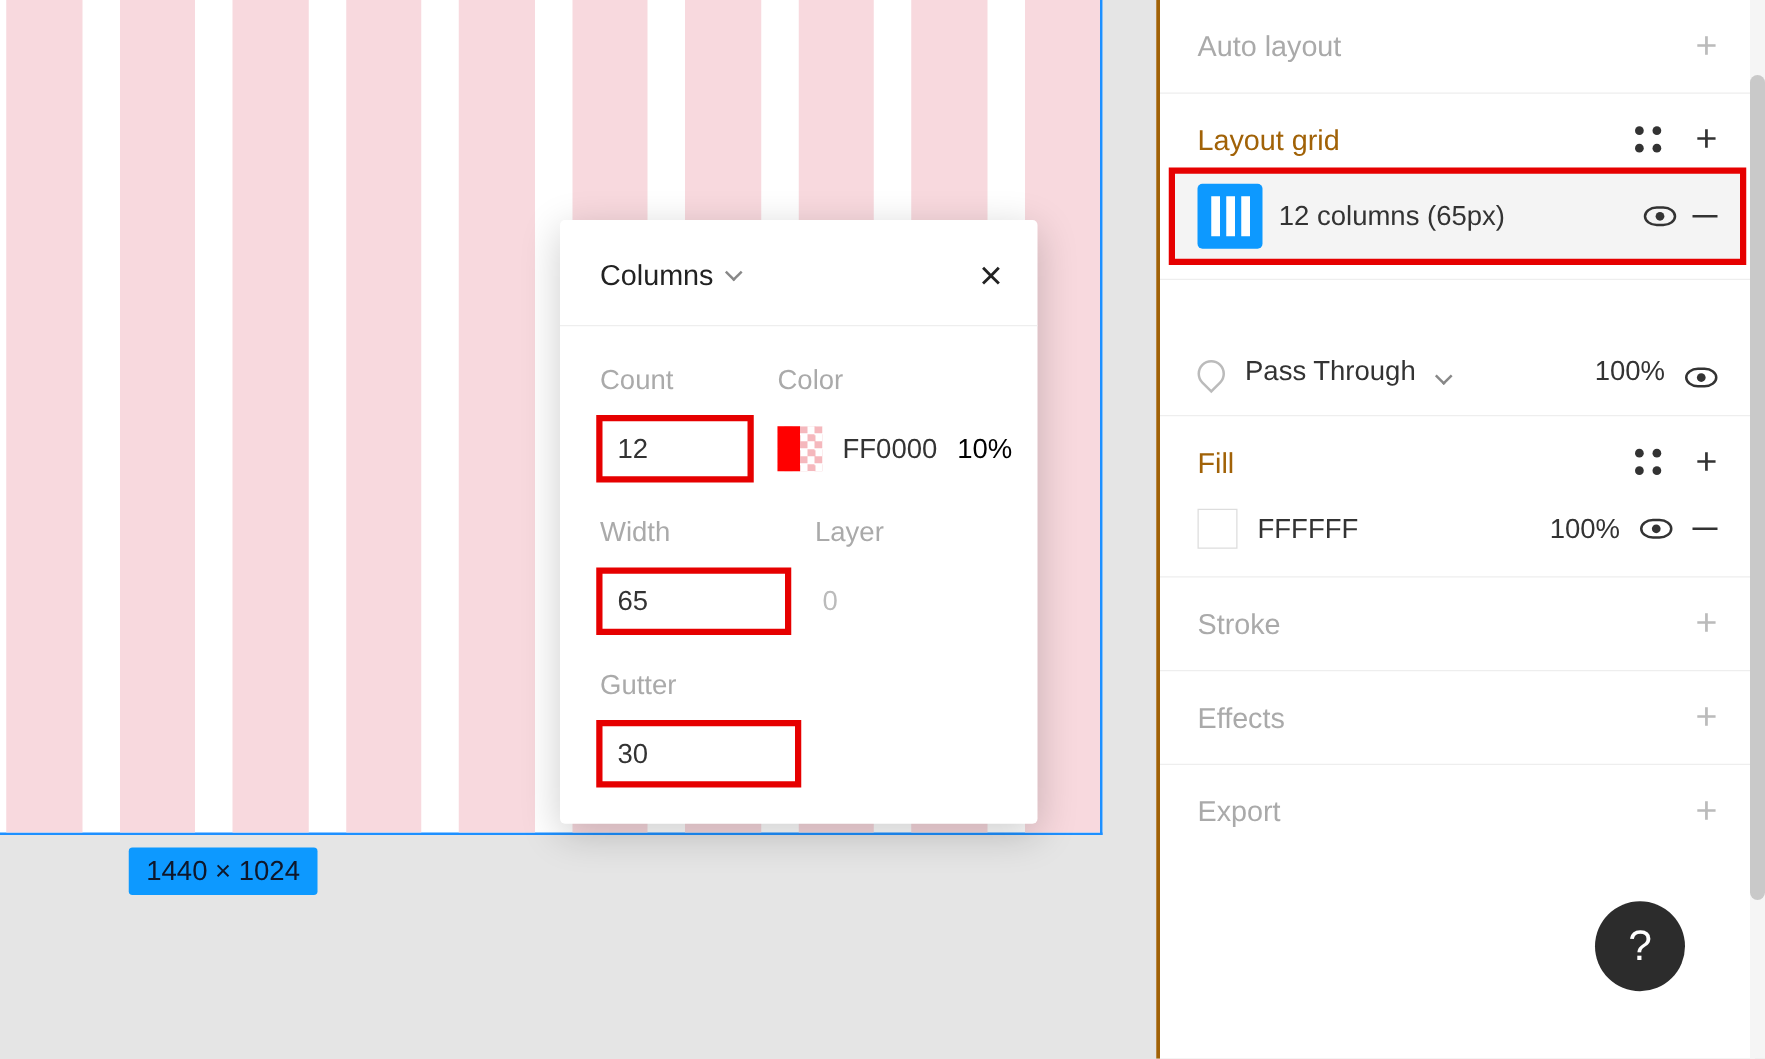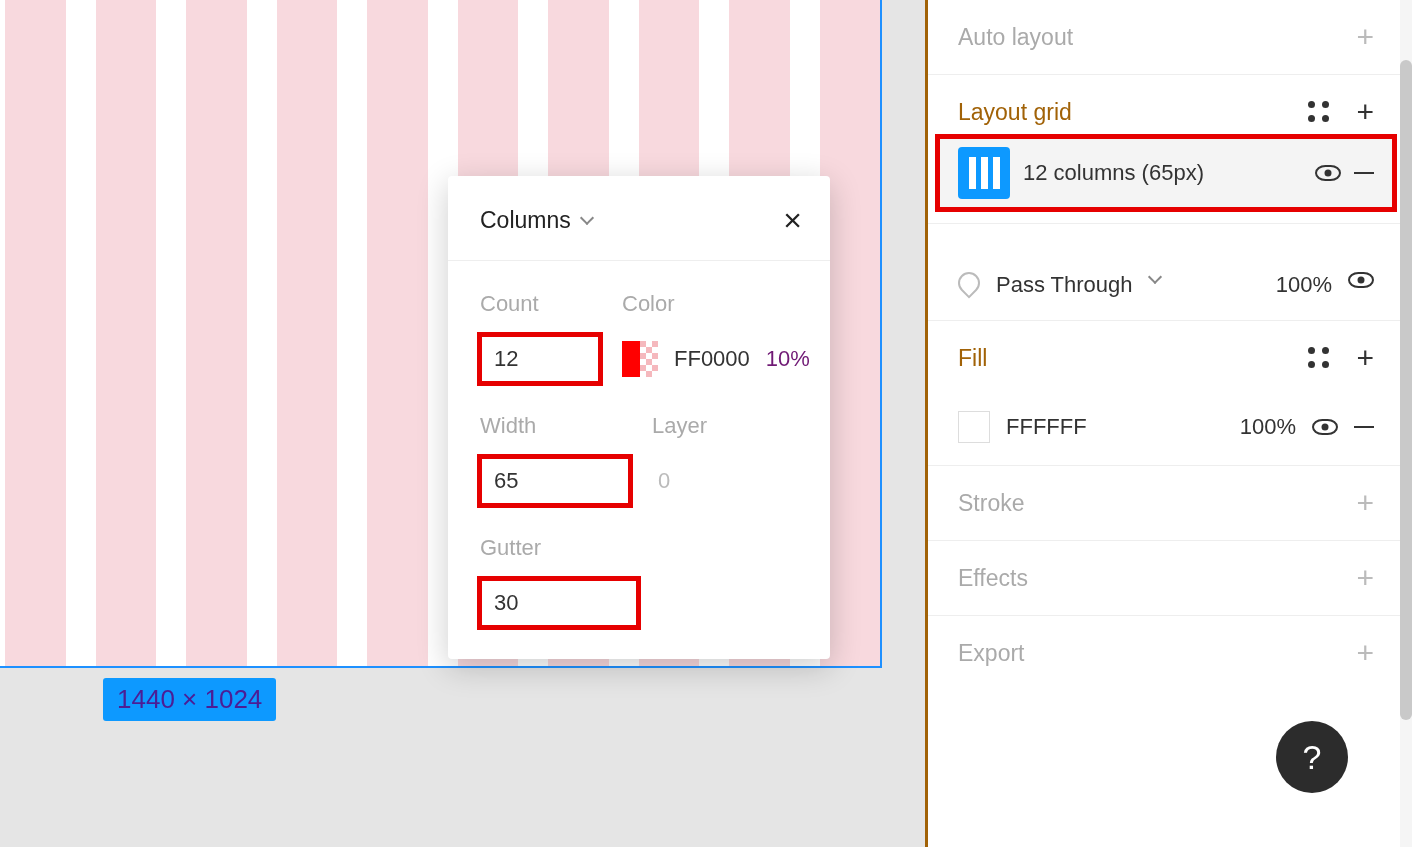--- a/index.html
+++ b/index.html
@@ -33,22 +33,22 @@
     width: 65px;
     height: 100%;
     background: #f8d9de;
   }
 
   .frame-dim-badge {
     position: absolute;
     left: 103px;
     top: 678px;
     background: #0d99ff;
-    color: #4c1d95;
-    font-size: 26px;
+    color: #0f172a;
+    font-size: 22px;
     padding: 6px 14px;
     border-radius: 3px;
   }
 
   
   .popup {
     position: absolute;
     left: 448px;
     top: 176px;
     width: 382px;
@@ -124,21 +124,21 @@
     height: 48px;
   }
   .color-swatch {
     width: 36px; height: 36px;
     background: linear-gradient(90deg, #ff0000 50%, transparent 50%),
                 repeating-conic-gradient(#f5b8bd 0% 25%, #fff 0% 50%) 50% / 12px 12px;
     background-blend-mode: normal;
     display: inline-block;
   }
   .hex { font-size: 22px; color: #333; }
-  .opacity { font-size: 22px; color: #701a75; }
+  .opacity { font-size: 22px; color: #000000; }
   .offset-val { color: #bbb; }
 
   
   .sidebar {
     position: absolute;
     right: 8px;
     top: 0;
     width: 479px;
     height: 847px;
     background: #fff;
@@ -185,35 +185,35 @@
     align-items: center;
     justify-content: center;
     gap: 5px;
     padding: 10px;
   }
   .grid-icon span { width: 7px; height: 32px; background: #fff; }
   .grid-label { font-size: 22px; color: #333; flex: 1; }
 
   .layer-row {
     display: flex;
-    align-items: flex-start;
+    align-items: flex-end;
     gap: 16px;
-    margin-top: 26px;
+    margin-top: 38px;
   }
   .droplet {
     width: 22px; height: 22px;
     border: 2.5px solid #bbb;
     border-radius: 50% 50% 50% 0;
     transform: rotate(-45deg);
   }
   .fill-row {
     display: flex;
     align-items: center;
     gap: 16px;
-    margin-top: 38px;
+    margin-top: 22px;
   }
   .fill-swatch {
     width: 32px; height: 32px;
     border: 1px solid #ddd;
     background: #fff;
   }
 
   .four-dots {
     display: grid;
     grid-template-columns: 1fr 1fr;

